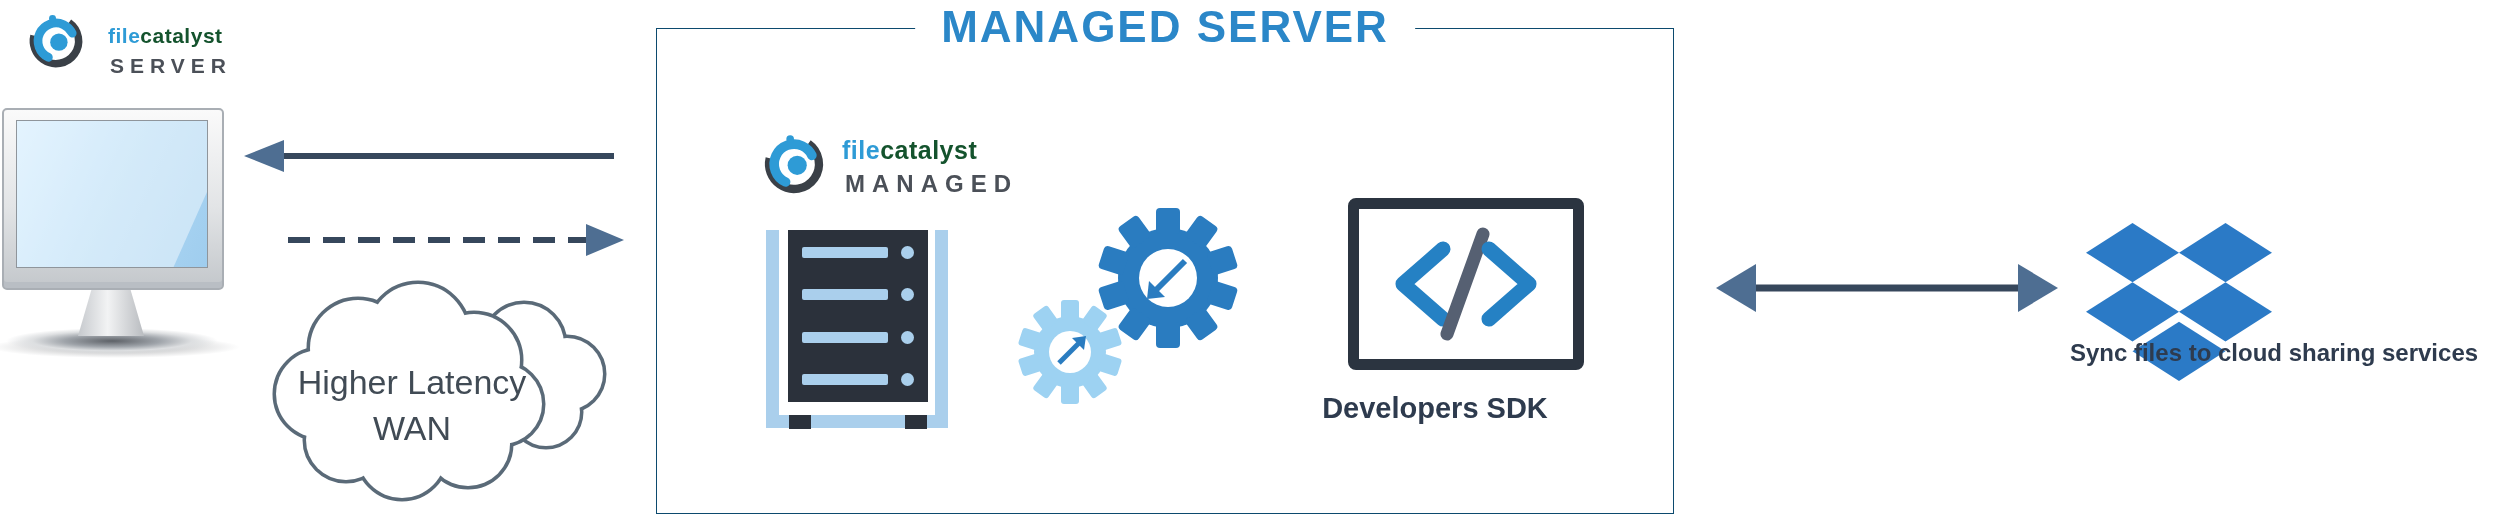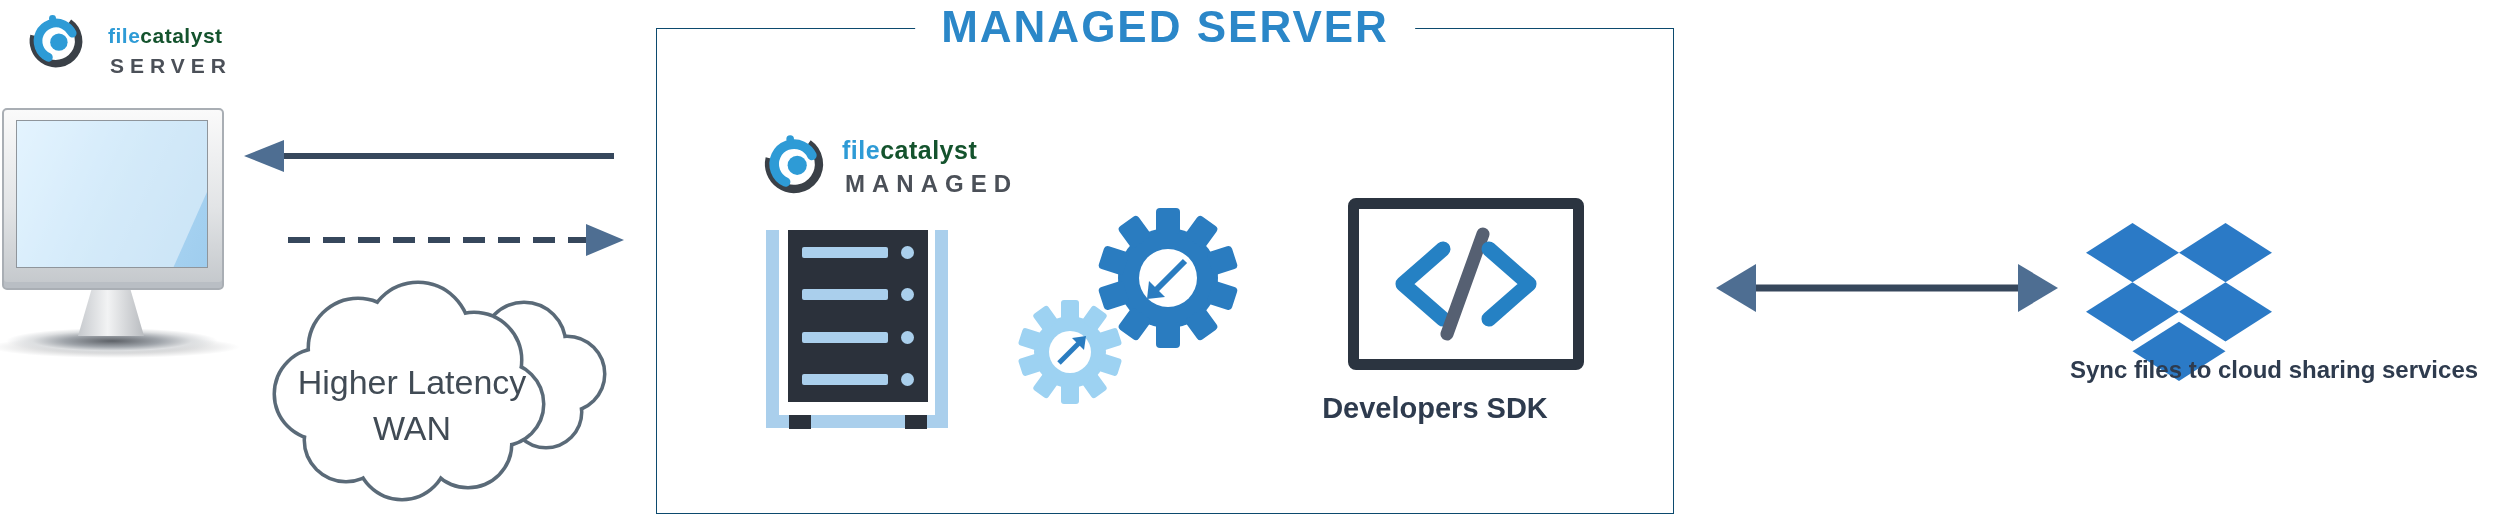--- a/index.html
+++ b/index.html
@@ -232,15 +232,15 @@
 
   <svg class="abs" style="left:2086px;top:222px;" width="186" height="160" viewBox="0 0 235.45 200">
     <g fill="#2b7ac6">
       <polygon points="58.86,0 0,37.5 58.86,75 117.73,37.5"></polygon>
       <polygon points="176.59,0 117.73,37.5 176.59,75 235.45,37.5"></polygon>
       <polygon points="0,112.5 58.86,150 117.73,112.5 58.86,75"></polygon>
       <polygon points="176.59,75 117.73,112.5 176.59,150 235.45,112.5"></polygon>
       <polygon points="58.86,162.5 117.73,200 176.59,162.5 117.73,125"></polygon>
     </g>
   </svg>
-  <div class="abs caption-small" style="left:2050px;top:356px;width:448px;font-size:24px;">Sync files to cloud sharing services</div>
+  <div class="abs caption-small" style="left:2050px;top:339px;width:448px;font-size:24px;">Sync files to cloud sharing services</div>
 
 </div>
 
 </body></html>

